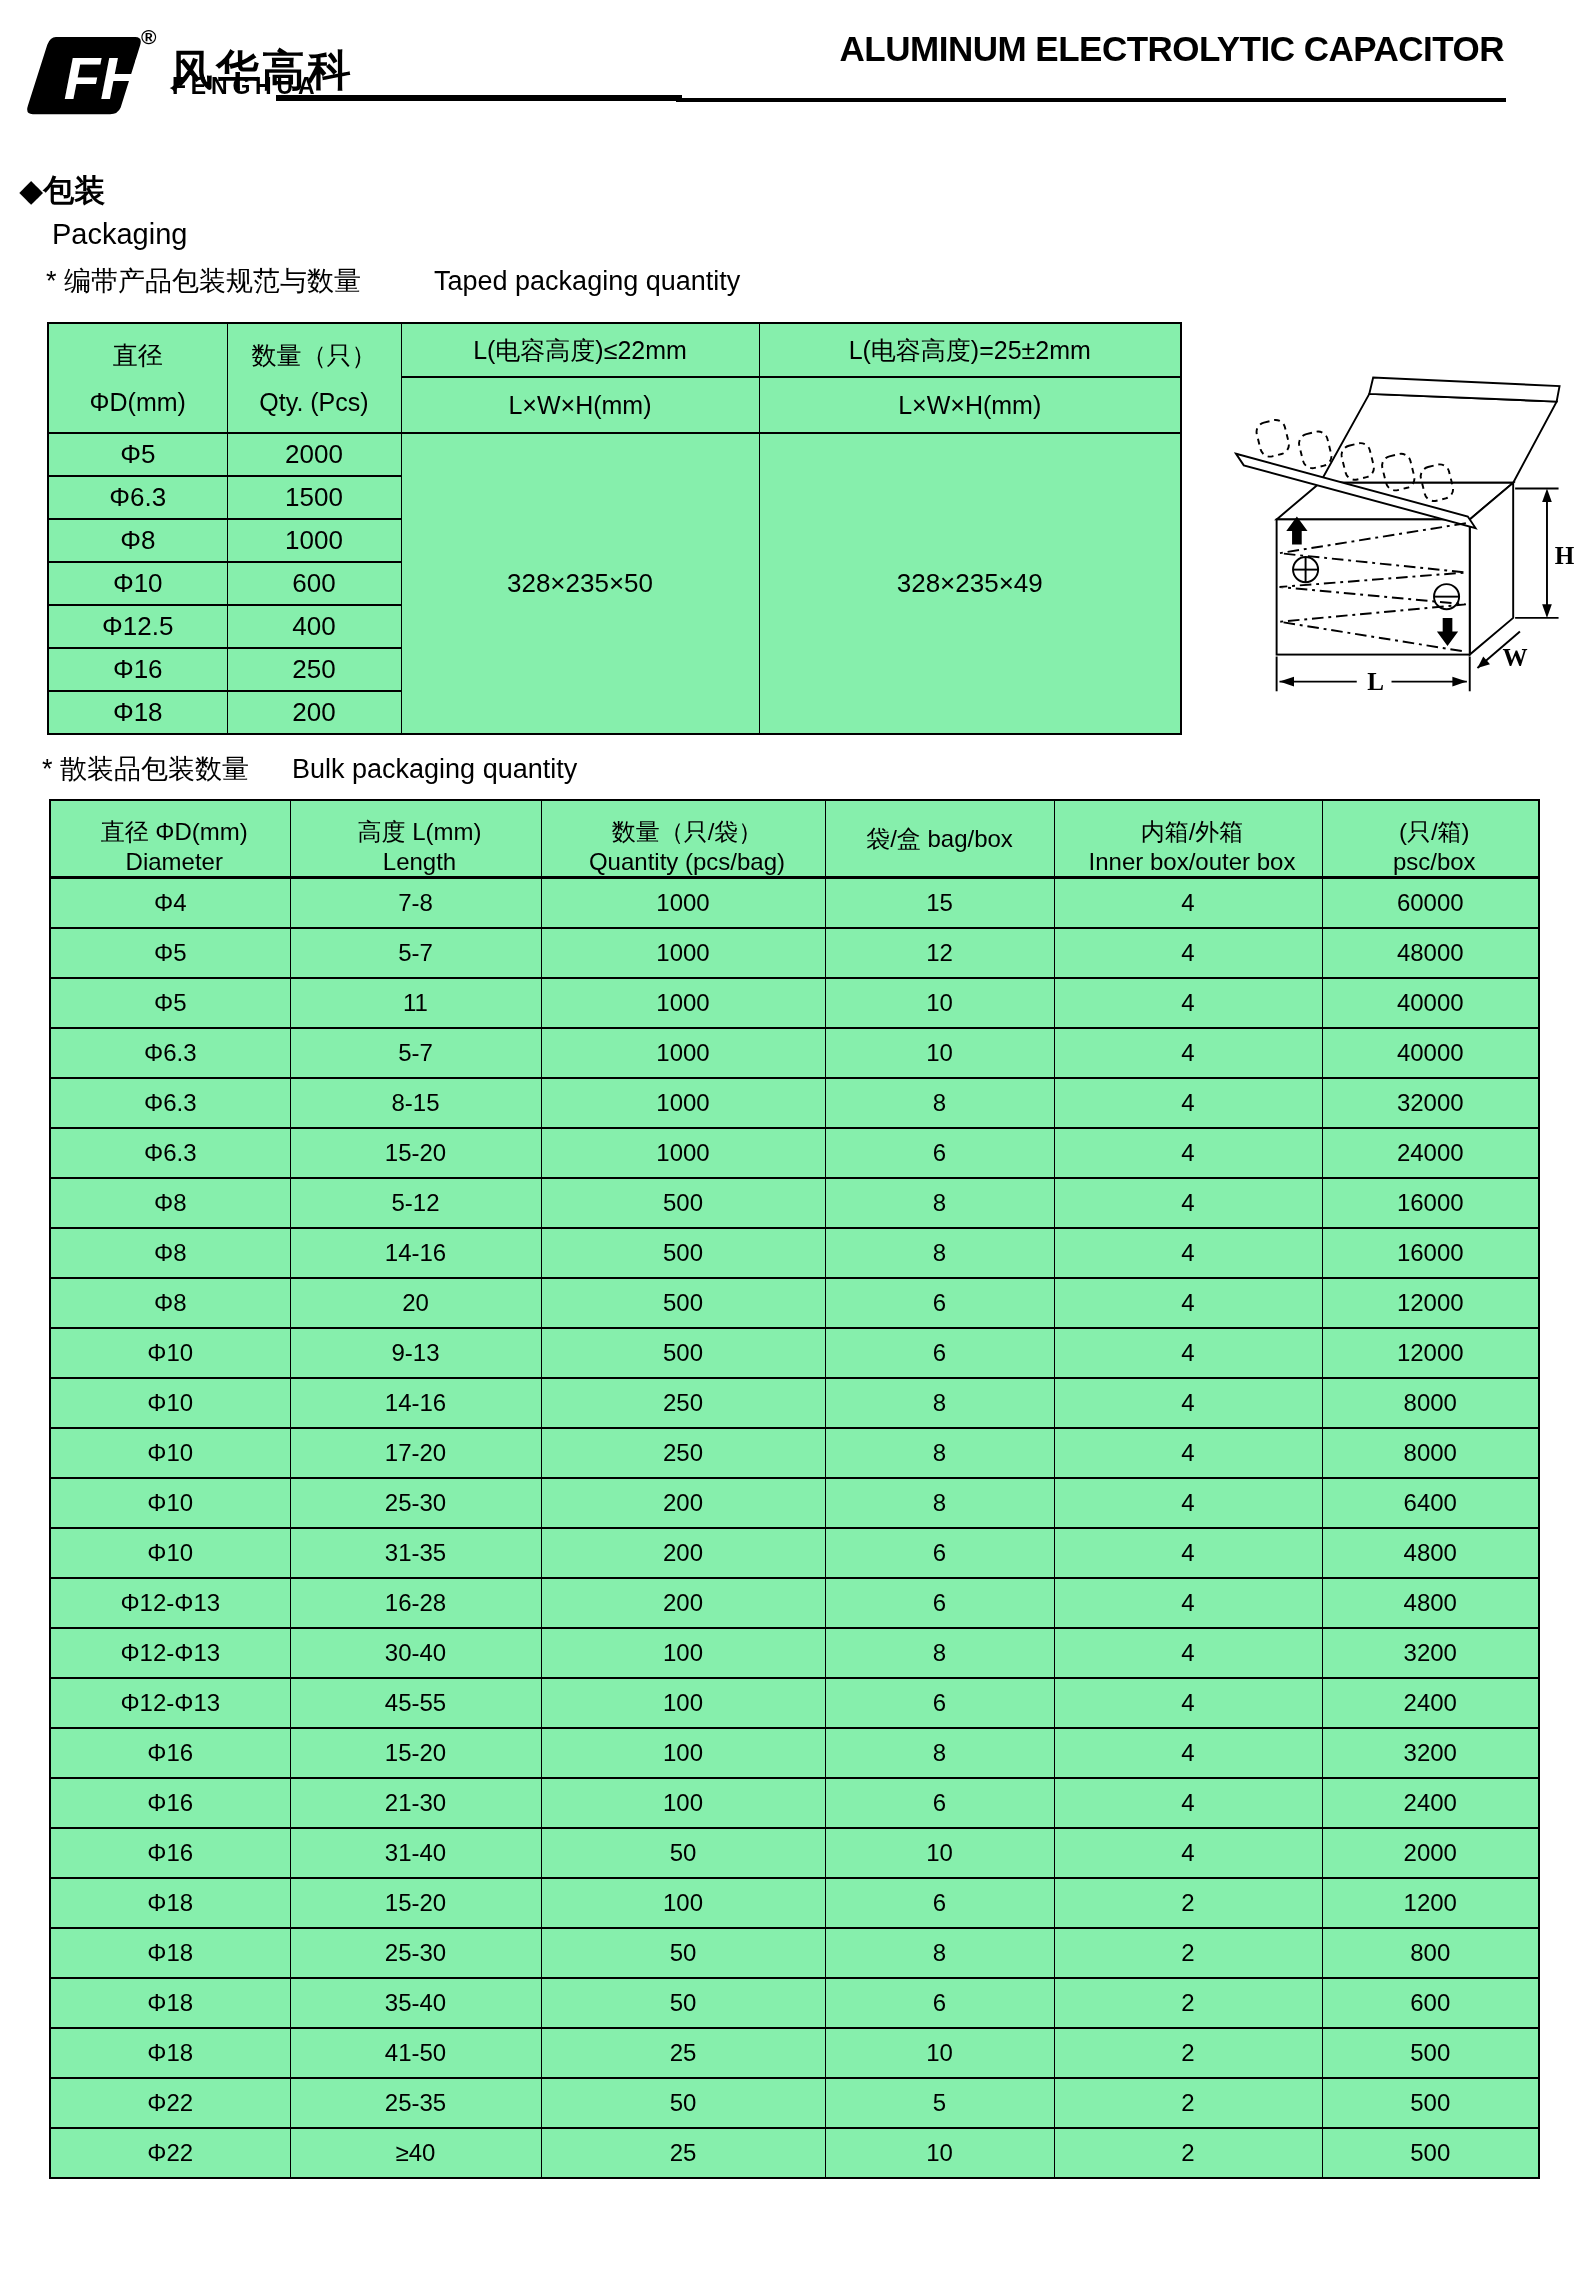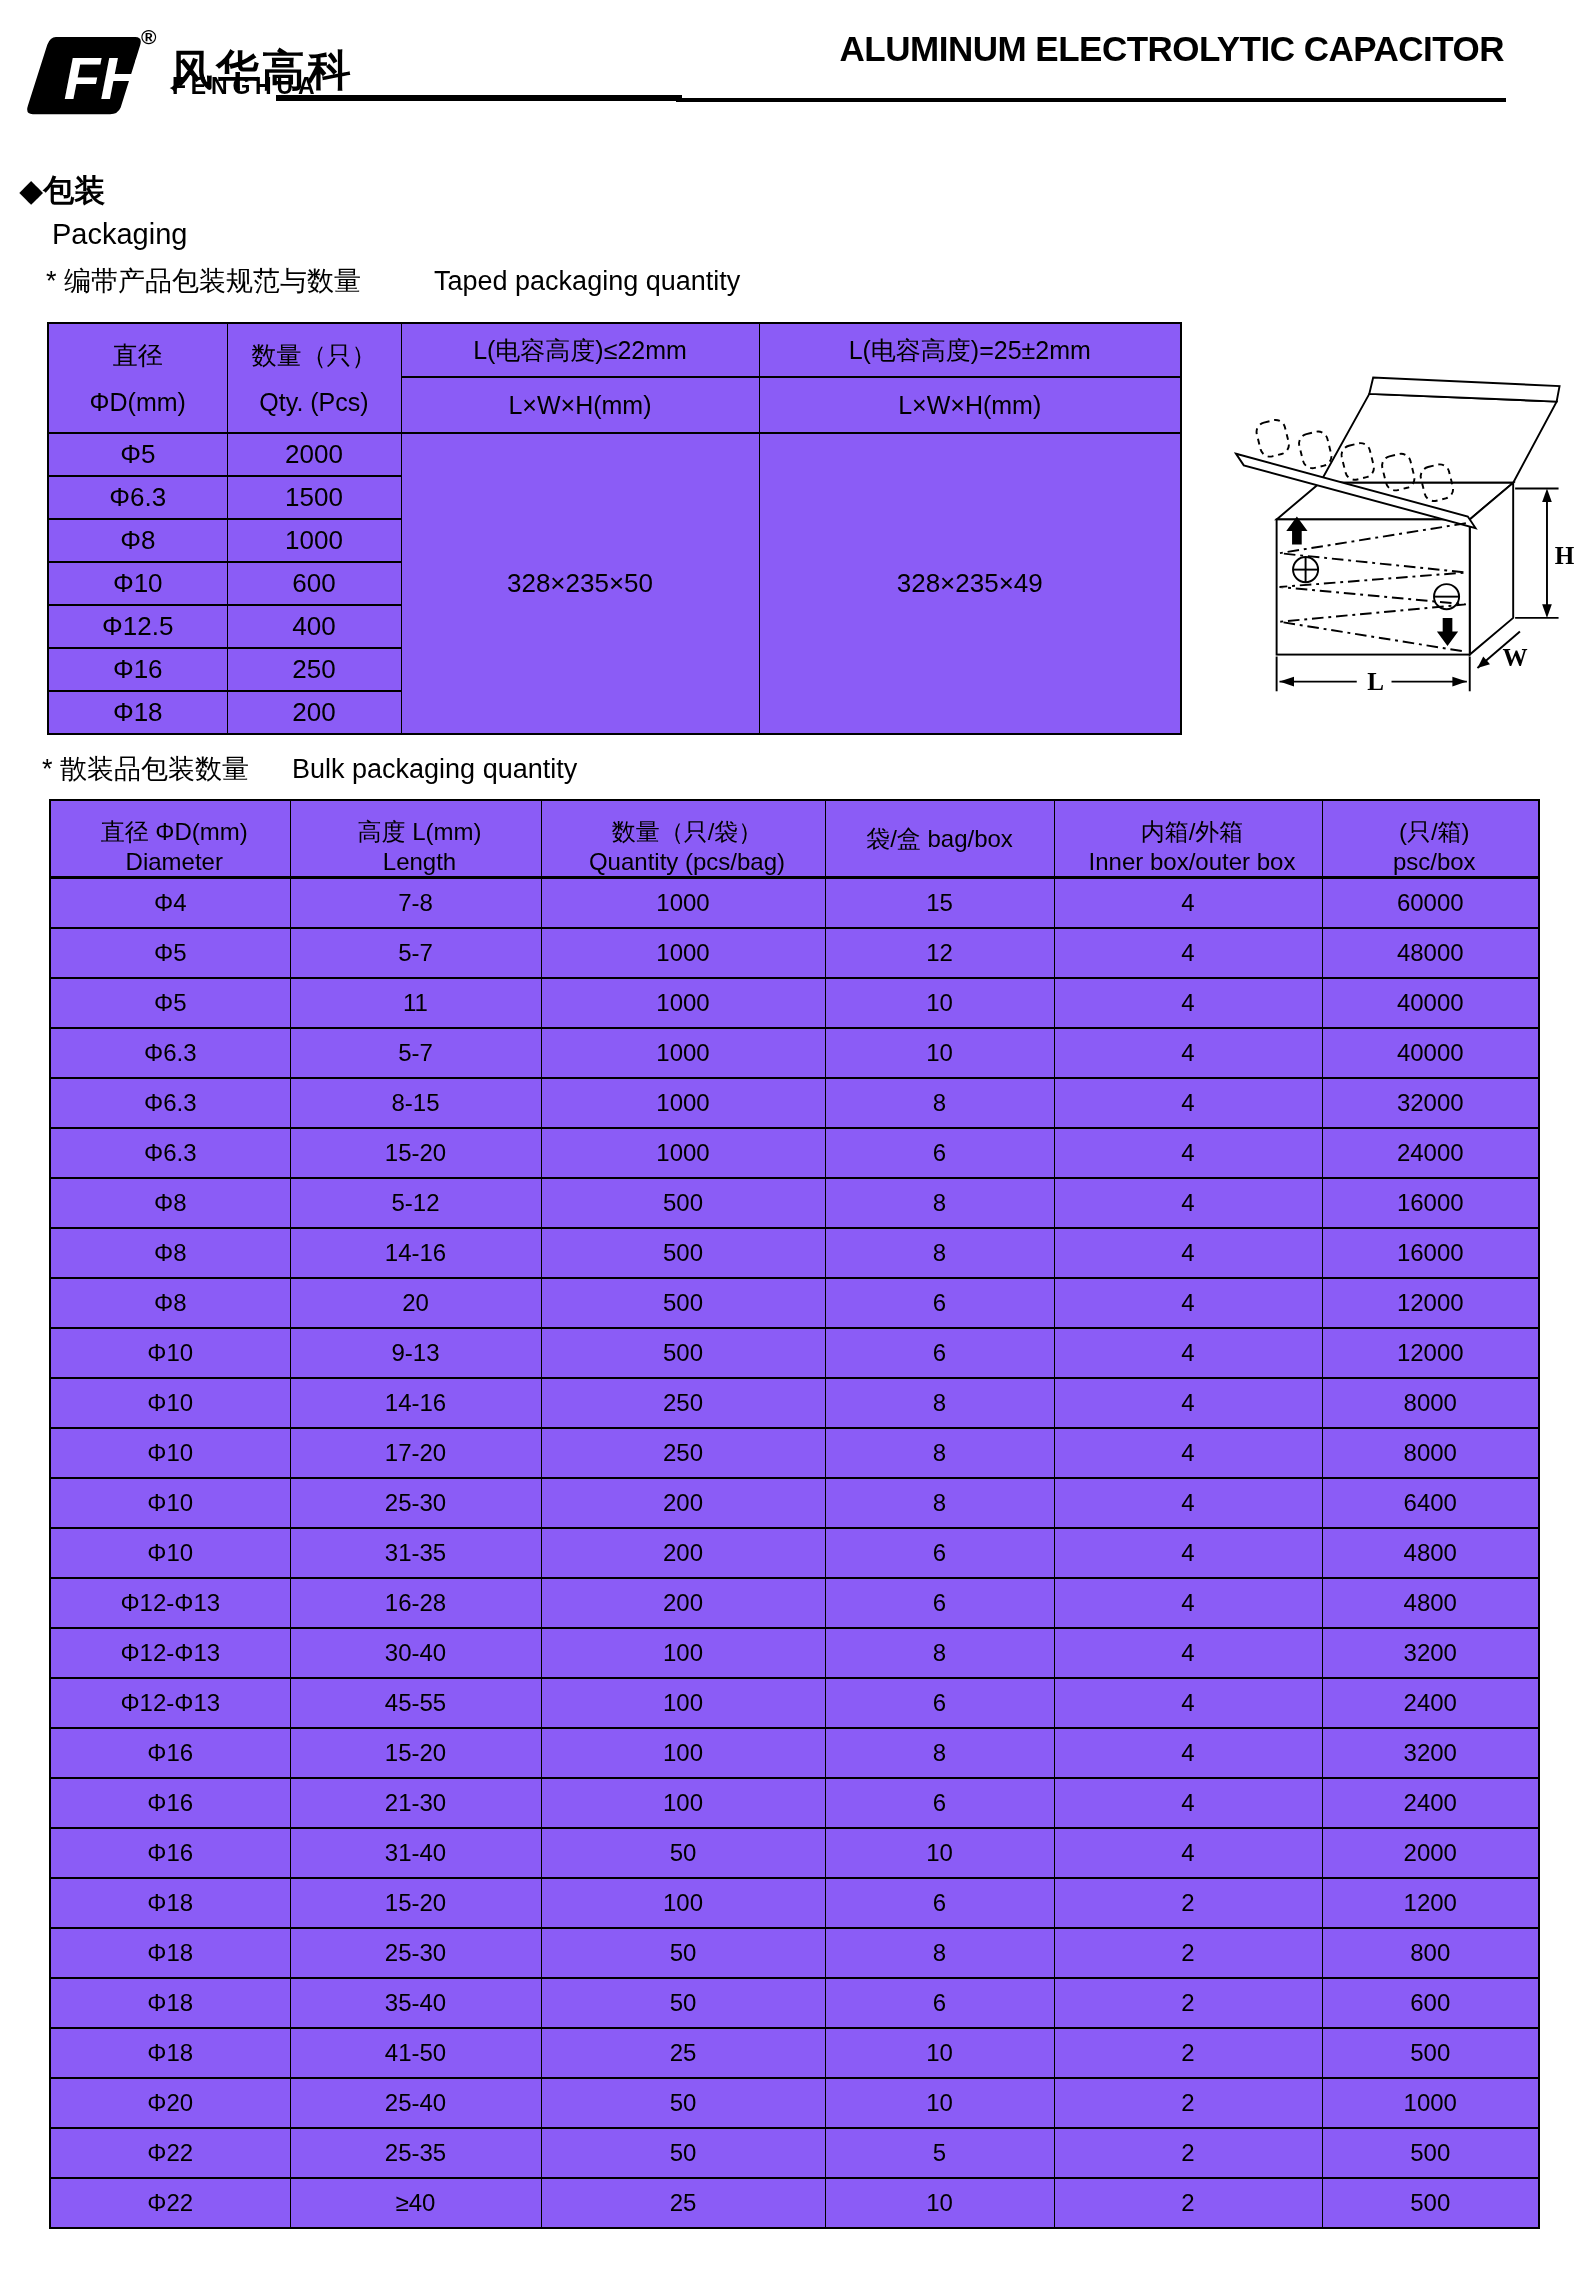--- a/index.html
+++ b/index.html
@@ -19,21 +19,21 @@
 
   
   .h-cn{position:absolute;left:19.3px;top:170px;font-size:31px;font-weight:bold;}
   .h-en{position:absolute;left:52px;top:218px;font-size:29px;}
   .sub-heading{position:absolute;display:flex;align-items:baseline;font-size:27px;}
   .sub-heading .zh{margin-right:43px;}
   #taped-heading{left:46px;top:263px;gap:30px;}
   #bulk-heading{left:42px;top:751px;}
 
   
-  table{border-collapse:collapse;table-layout:fixed;background:#8b5cf6;}
+  table{border-collapse:collapse;table-layout:fixed;background:#86efac;}
   td,th{border-left:1.9px solid #000;border-right:1.9px solid #000;
         border-top:2.9px solid #000;border-bottom:2.9px solid #000;
         text-align:center;vertical-align:middle;padding:0;font-weight:normal;}
   #taped-table{position:absolute;left:47px;top:322px;border:2.9px solid #000;}
   #taped-table th{font-size:25px;}
   #taped-table tbody td{font-size:26px;height:41px;}
   #taped-table .stack{display:flex;flex-direction:column;justify-content:space-evenly;height:108px;}
   #taped-table .hrow1 th{height:52px;}
   #taped-table .hrow2 th{height:53px;}
 
@@ -432,28 +432,20 @@
         </tr>
         <tr>
           <td>Φ18</td>
           <td>41-50</td>
           <td>25</td>
           <td>10</td>
           <td>2</td>
           <td>500</td>
         </tr>
         <tr>
-          <td>Φ20</td>
-          <td>25-40</td>
-          <td>50</td>
-          <td>10</td>
-          <td>2</td>
-          <td>1000</td>
-        </tr>
-        <tr>
           <td>Φ22</td>
           <td>25-35</td>
           <td>50</td>
           <td>5</td>
           <td>2</td>
           <td>500</td>
         </tr>
         <tr>
           <td>Φ22</td>
           <td>≥40</td>

